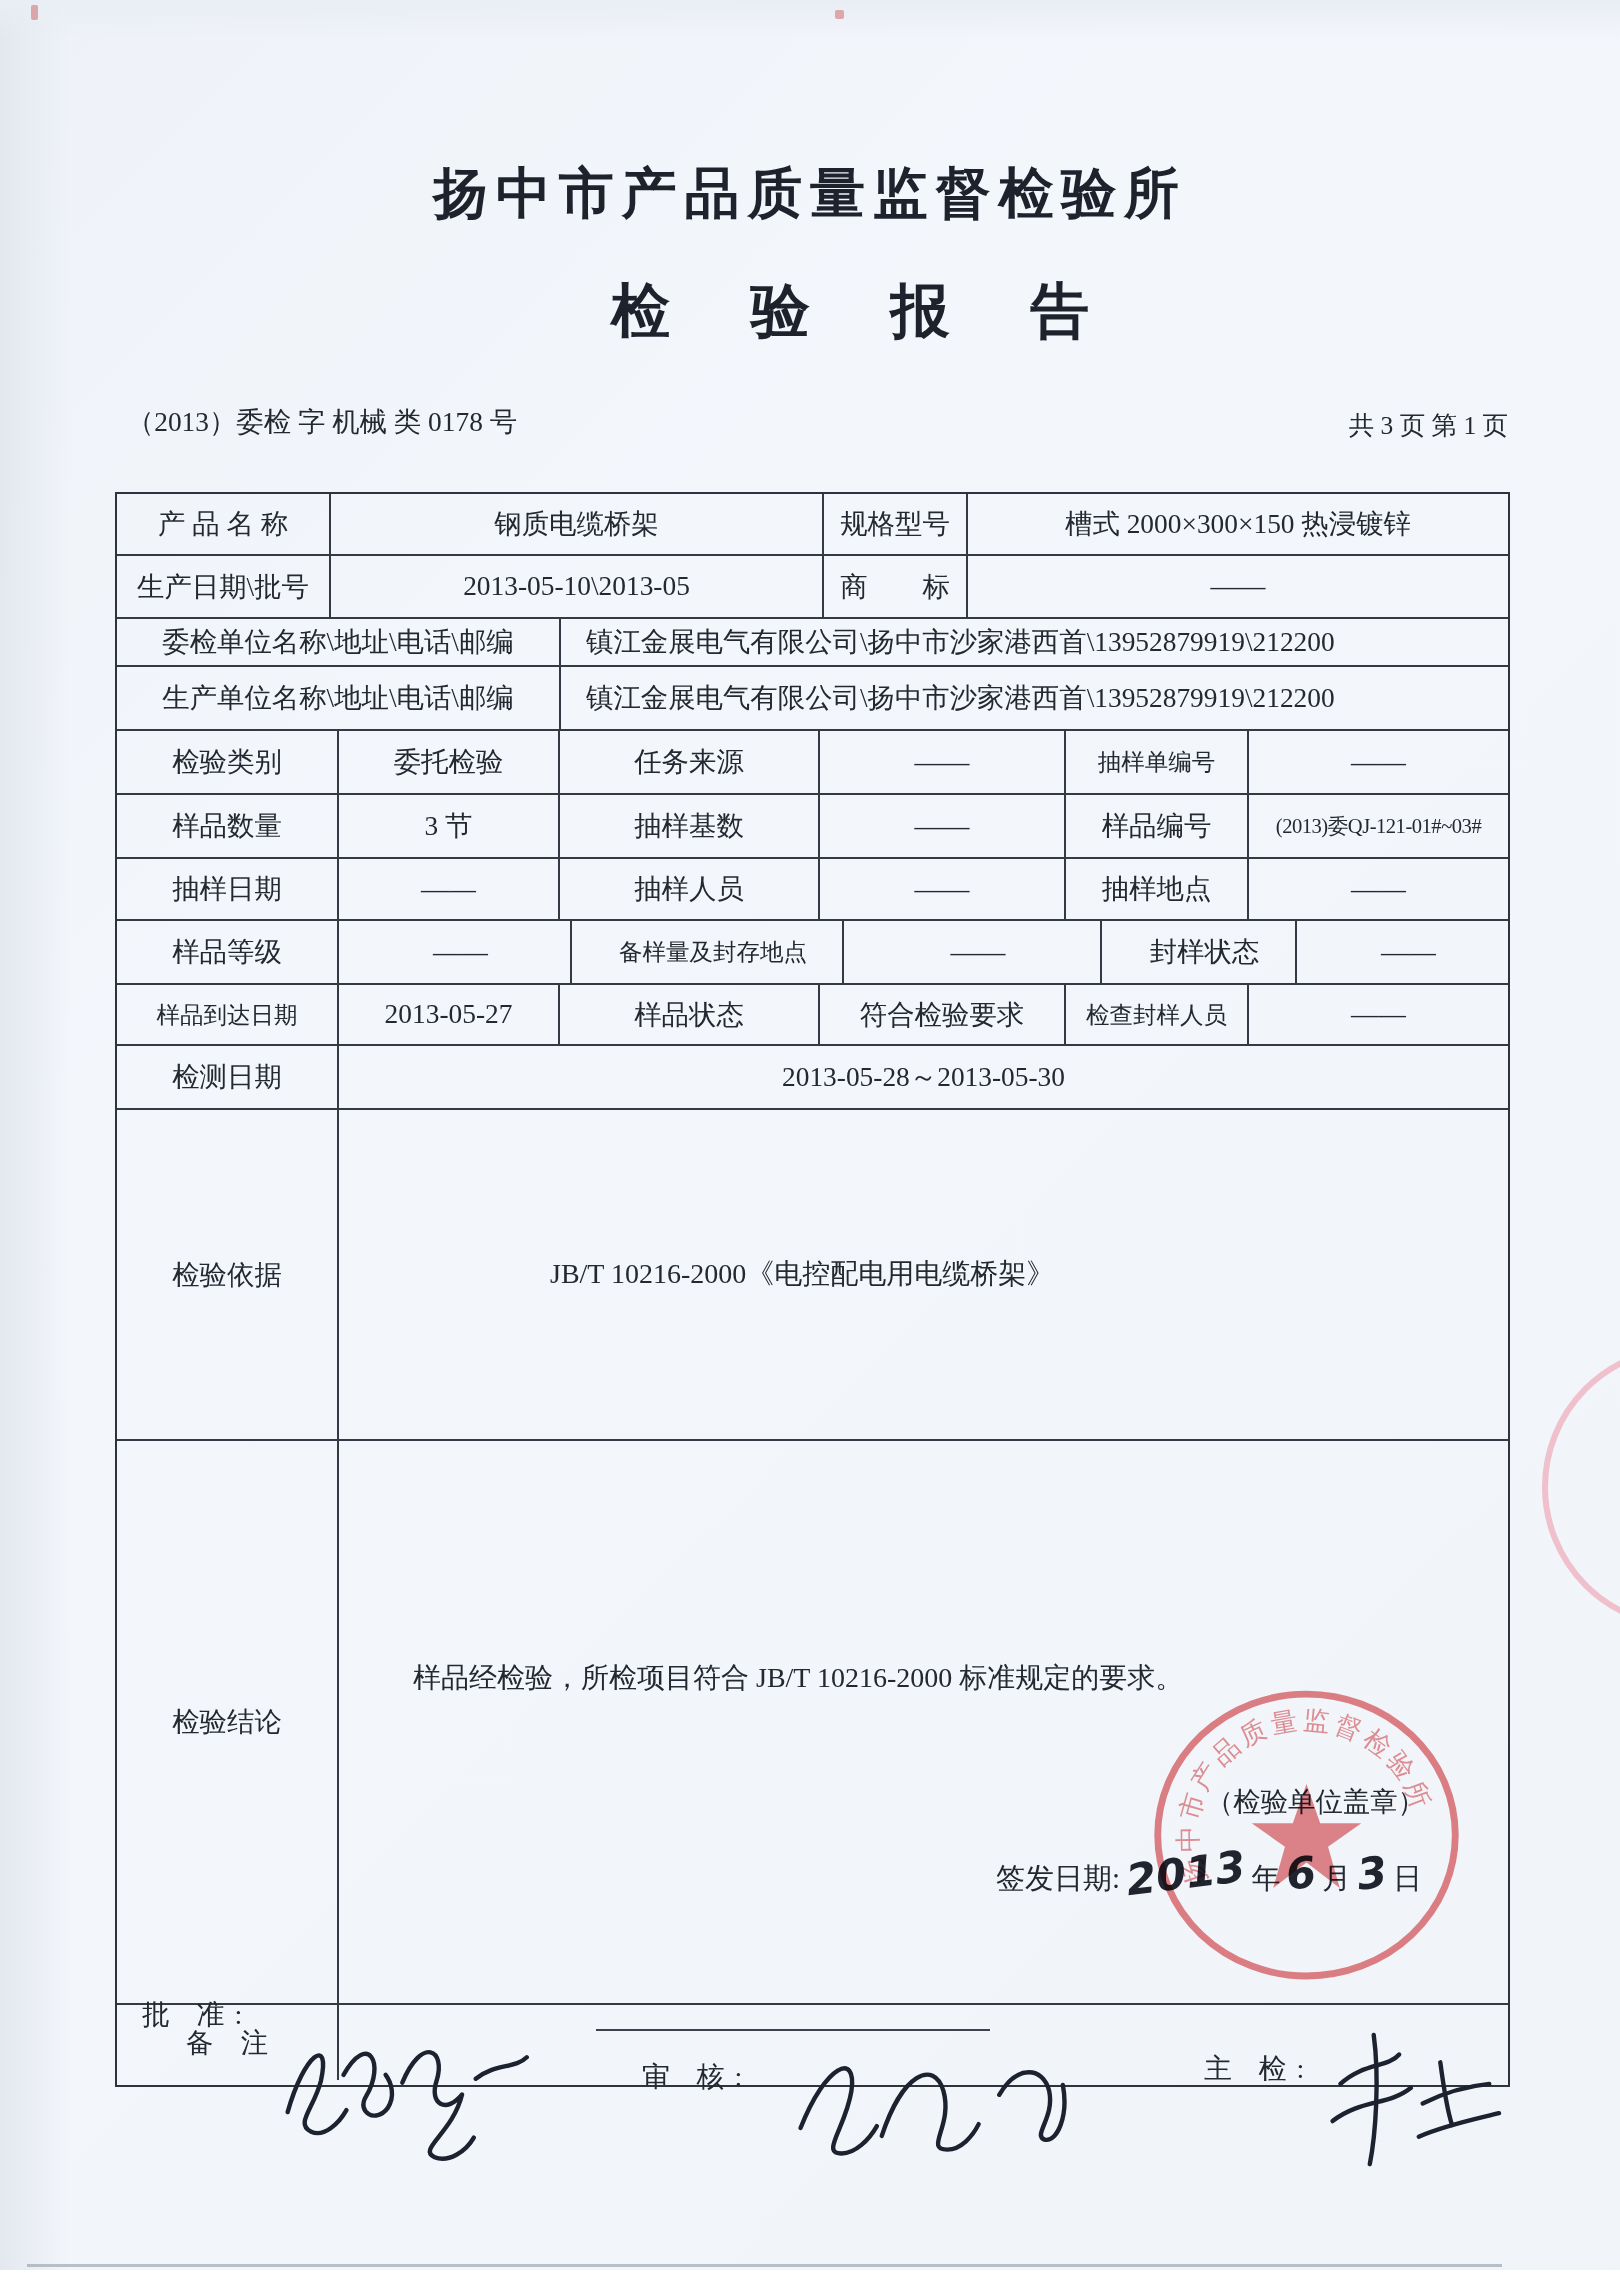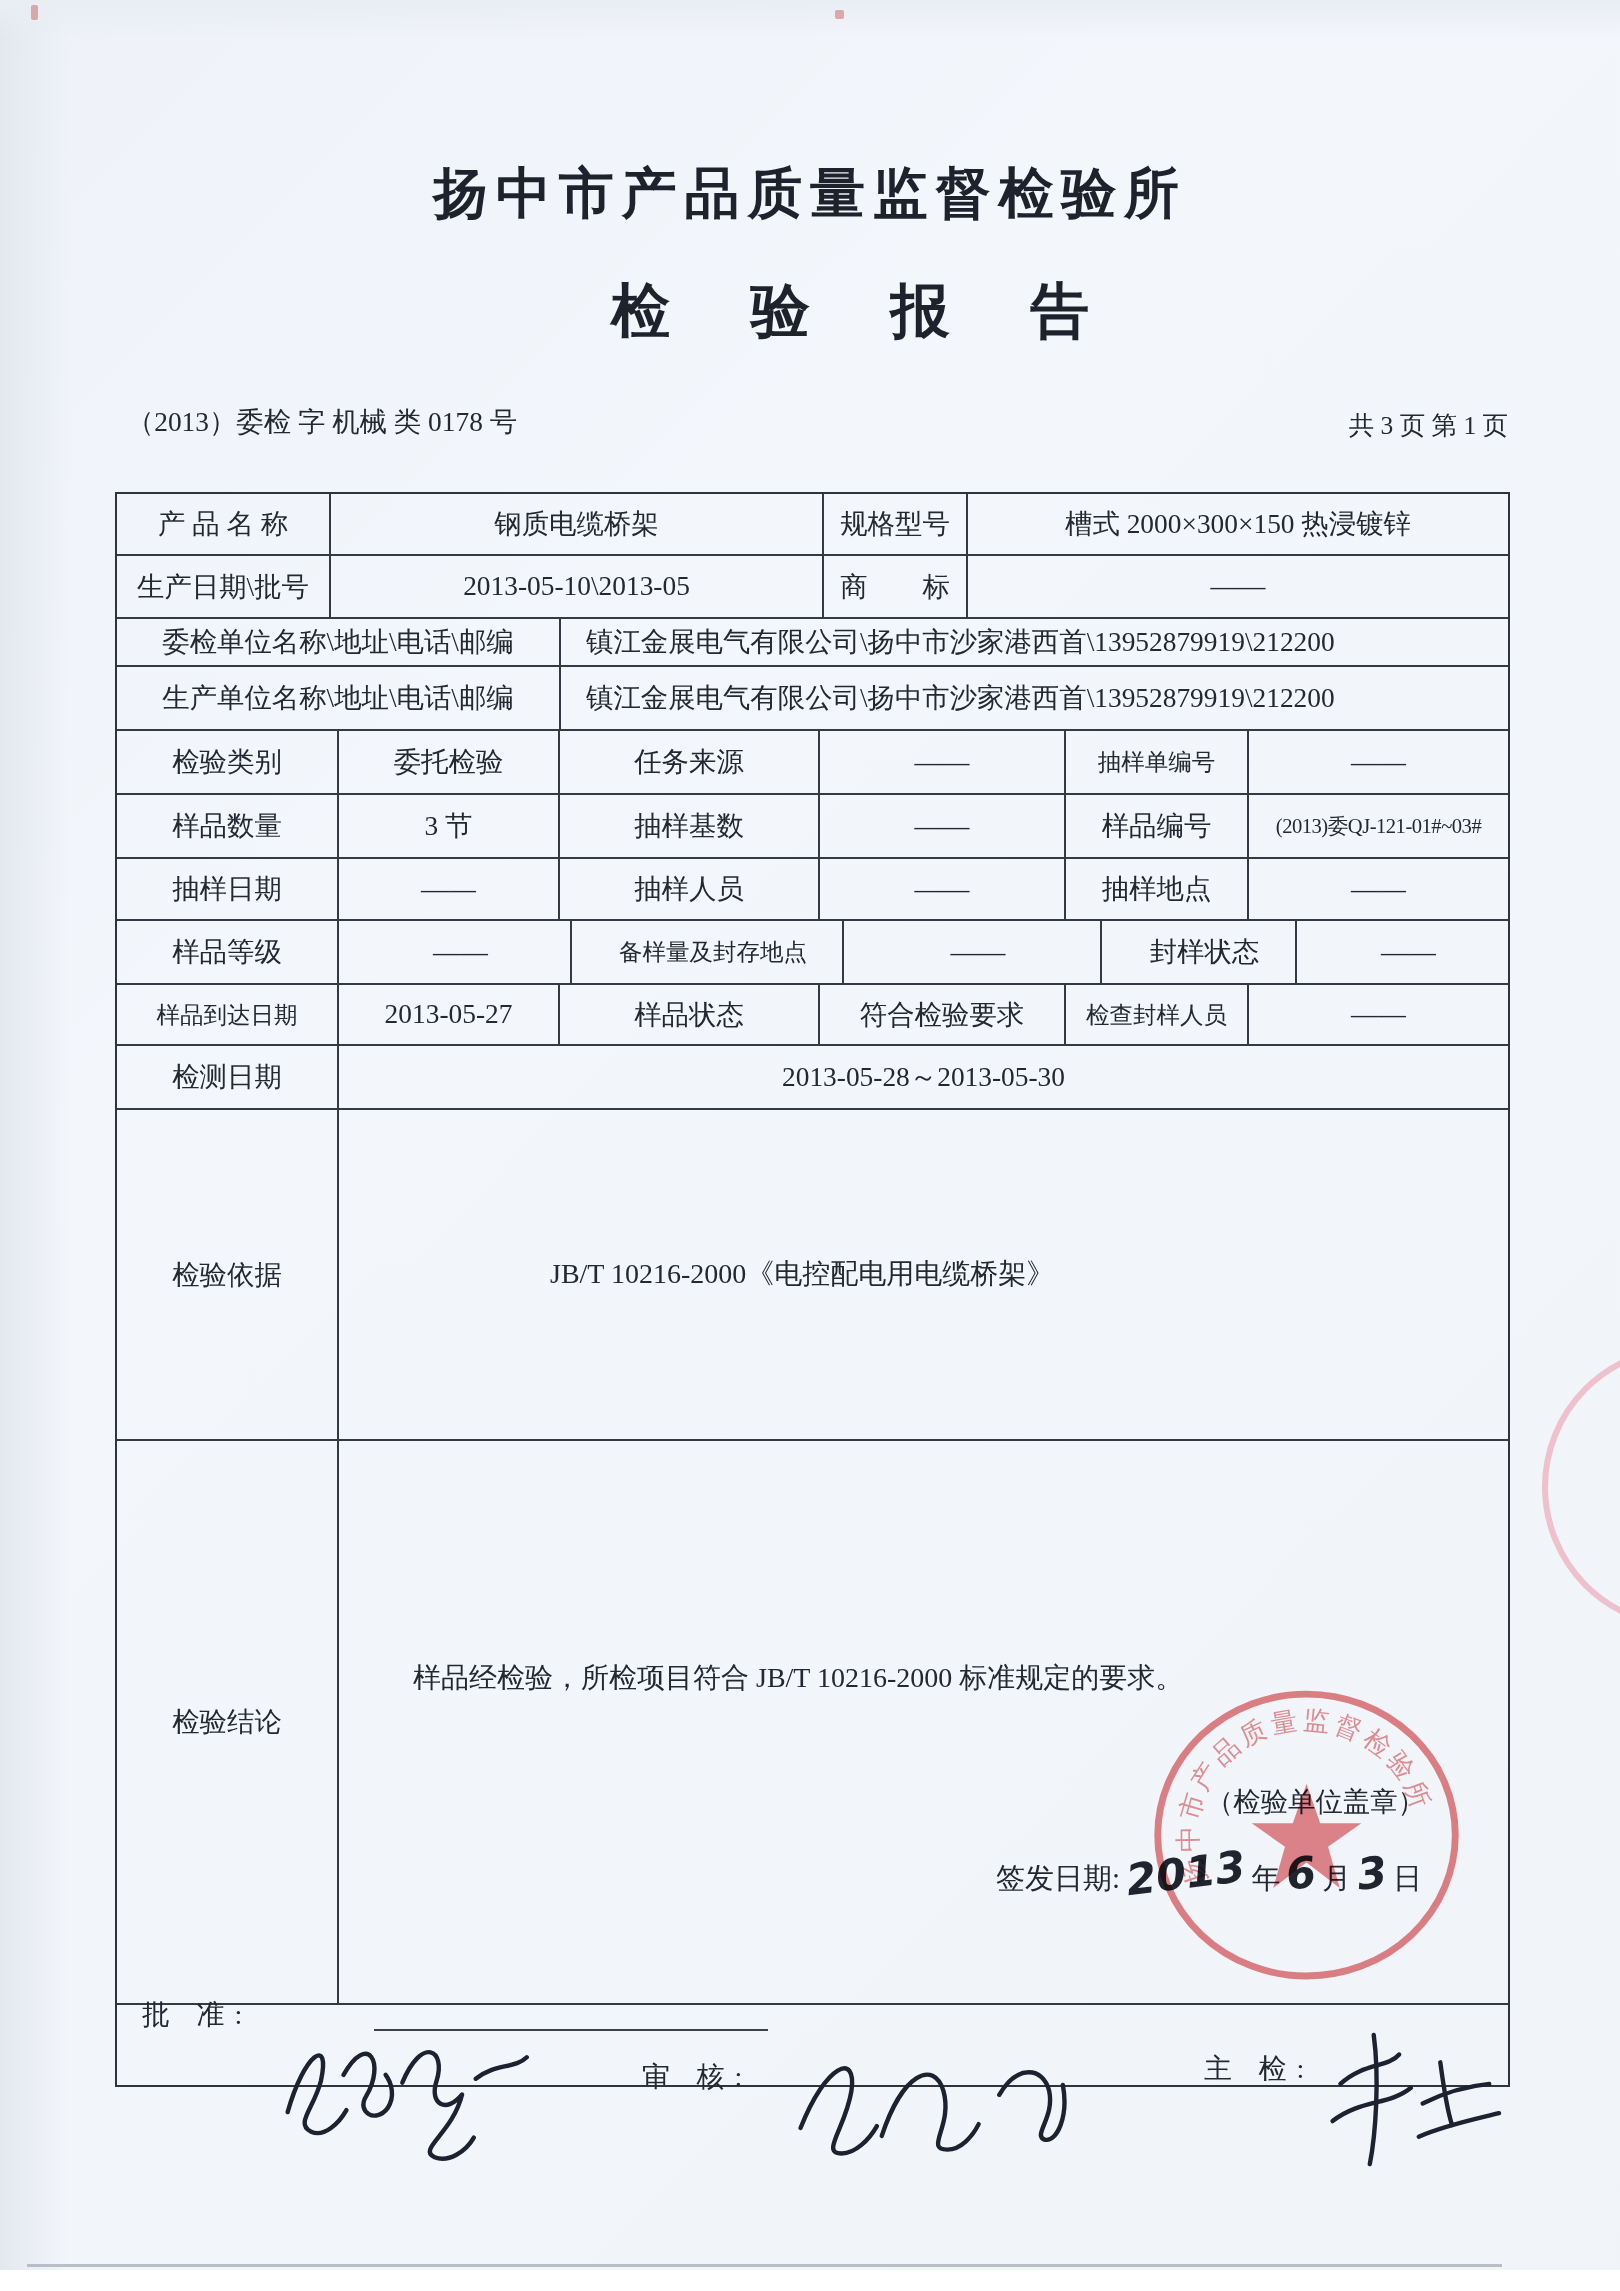--- a/index.html
+++ b/index.html
@@ -179,20 +179,21 @@
       <div class="tcell wD6 last content-cell">
         <span class="conclusion-text">样品经检验，所检项目符合 JB/T 10216-2000 标准规定的要求。</span>
         <span class="stamp-note">（检验单位盖章）</span>
         <span class="issue-line">
           <span>签发日期:</span><span class="hand">2013</span><span>年</span><span class="hand">6</span><span>月</span><span class="hand">3</span><span>日</span>
         </span>
       </div>
     </div>
 
     <div class="trow r13">
+      <div class="tcell wD1">备　注</div>
       <div class="tcell wD6 last content-cell">
         <span class="remarks-line"></span>
       </div>
     </div>
   </div>
 
   <div class="footer-label lbl-approve">批 准:</div>
   <div class="footer-label lbl-review">审 核:</div>
   <div class="footer-label lbl-chief">主 检:</div>
 

